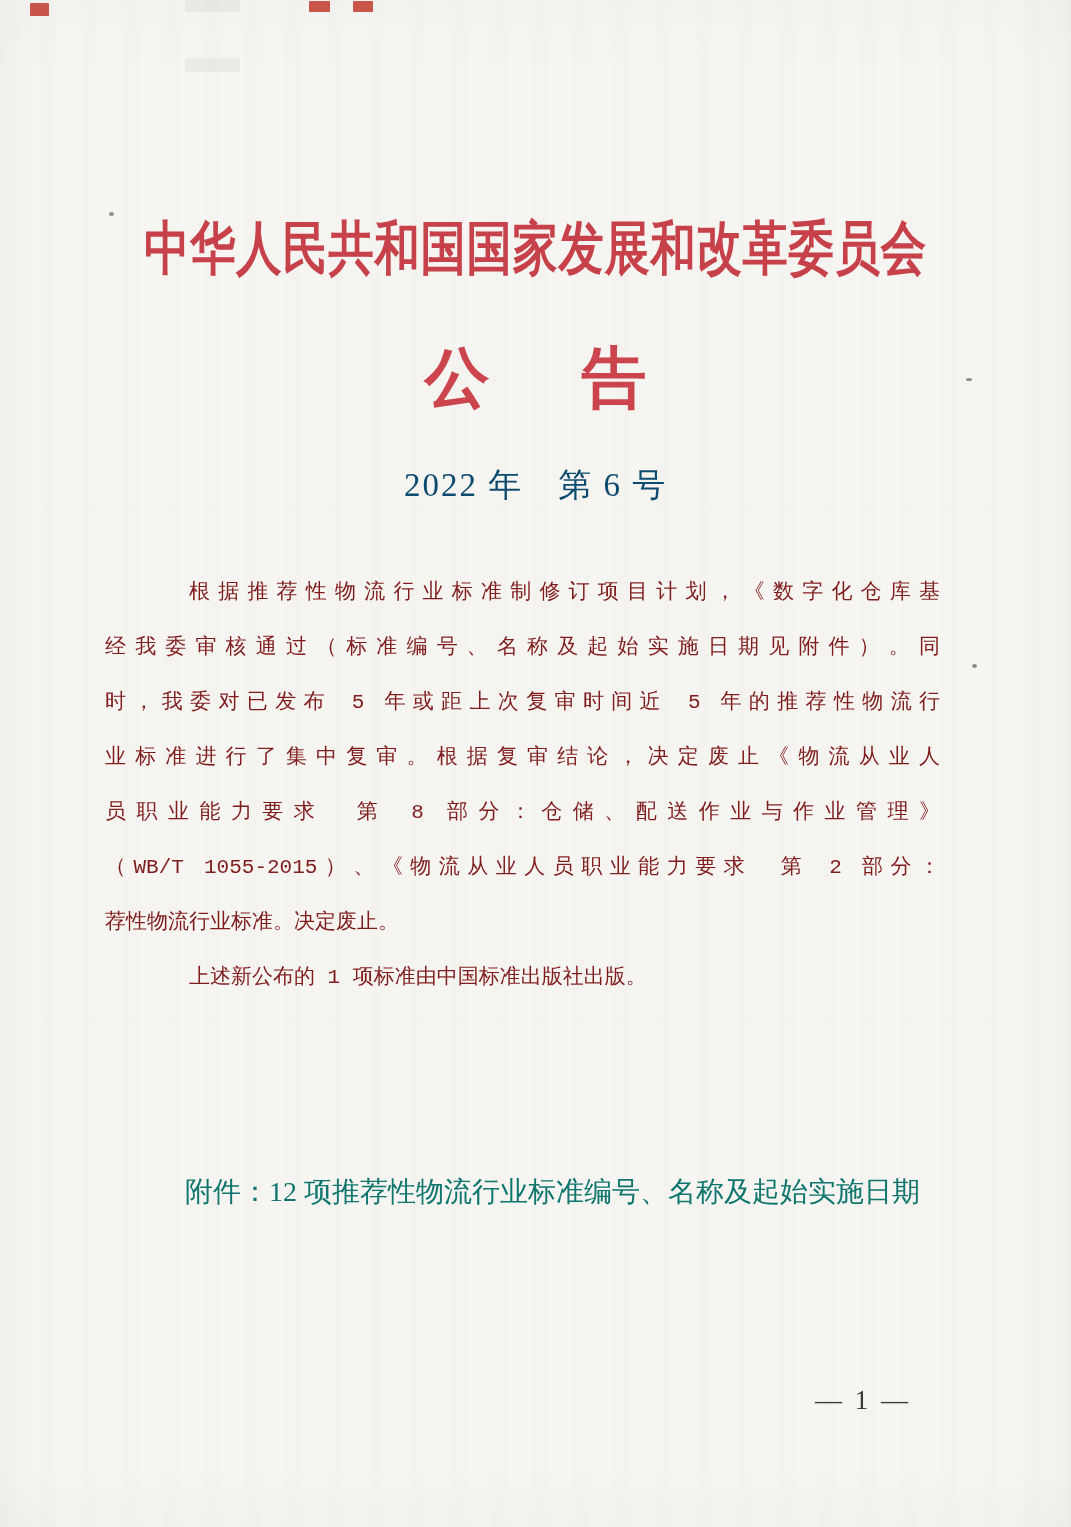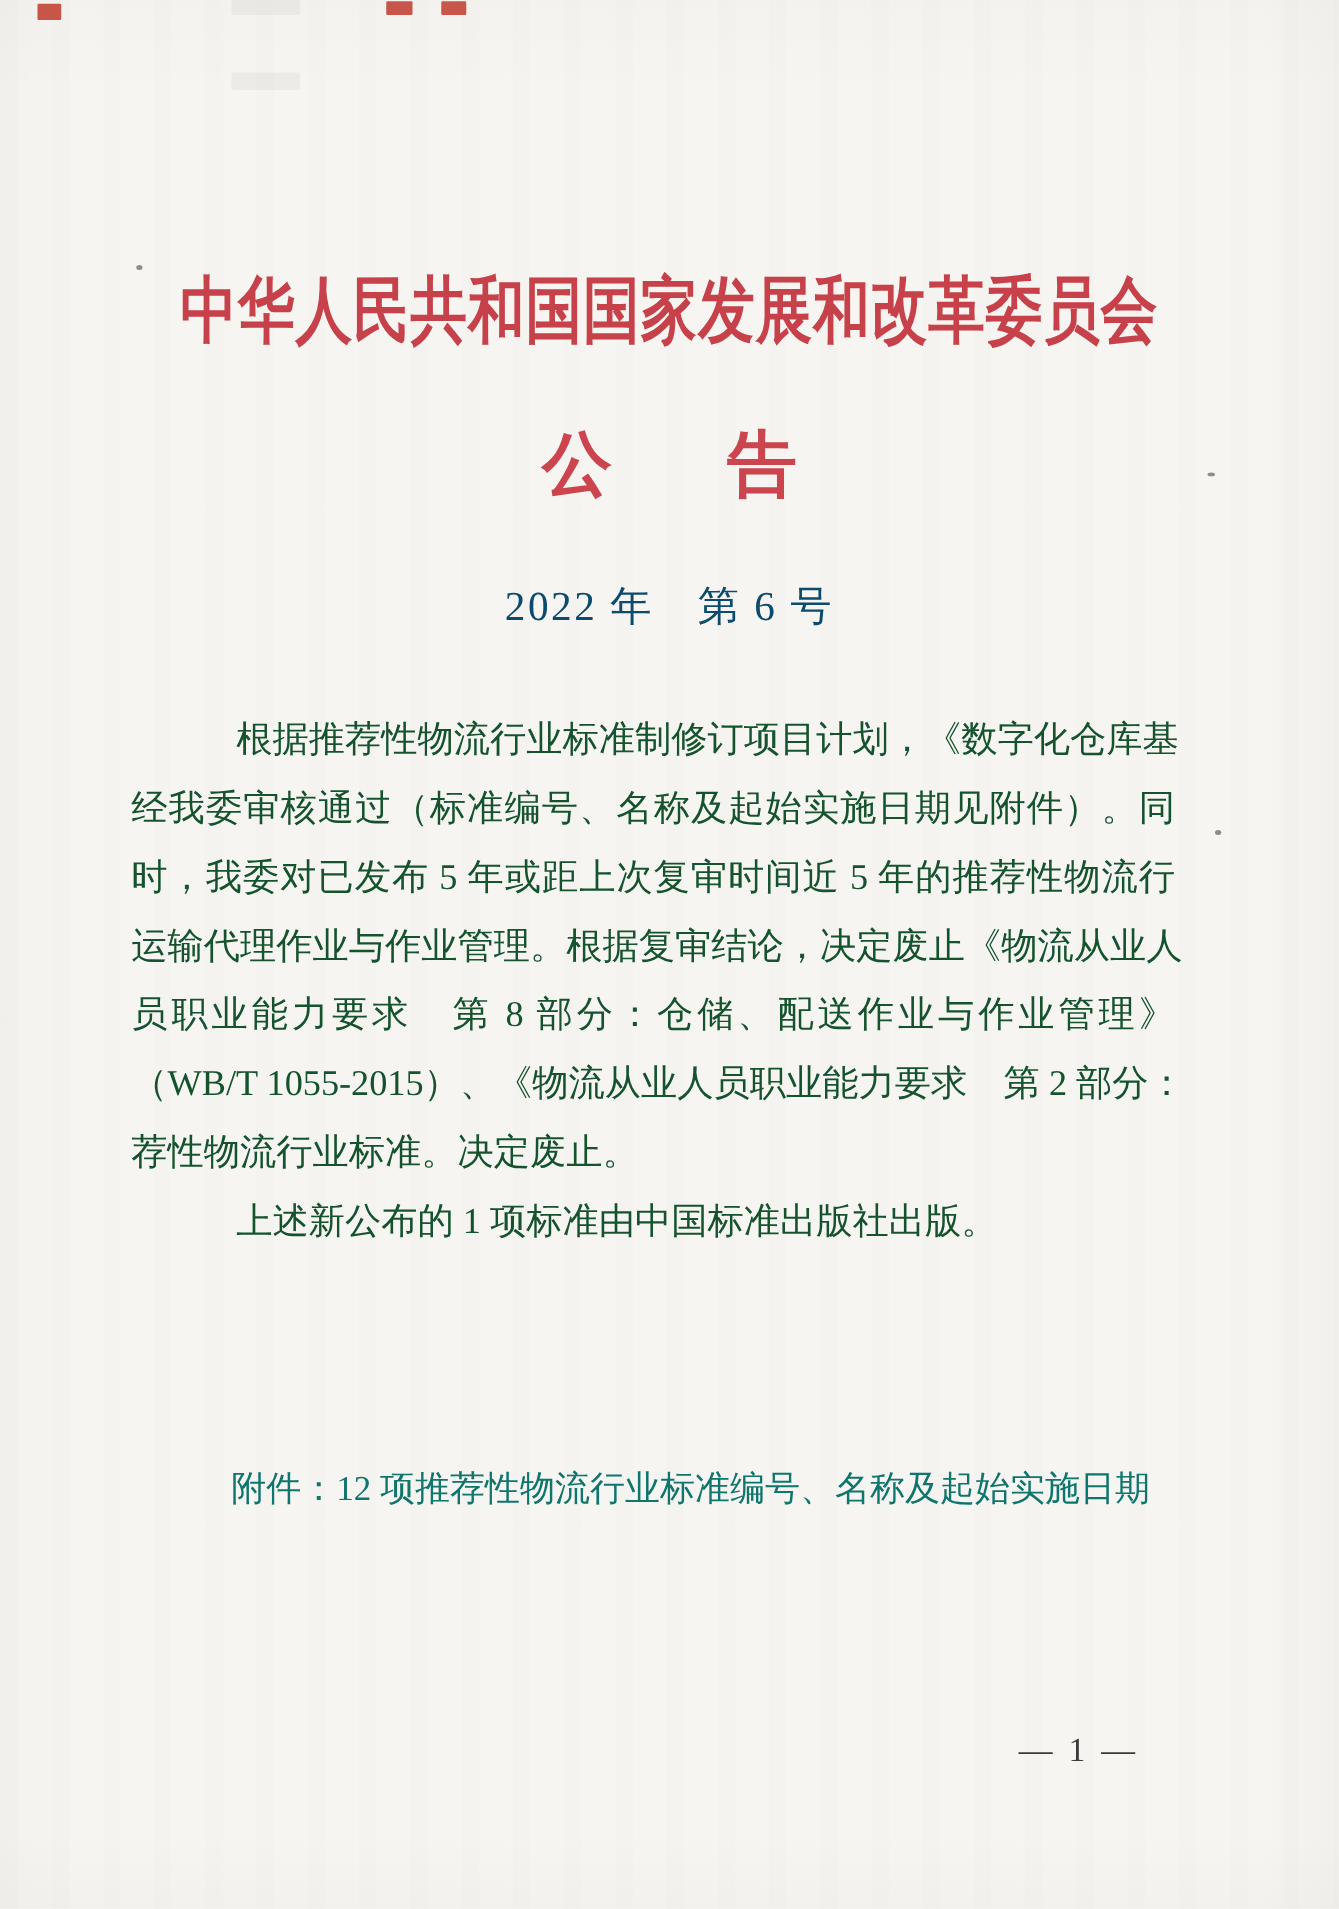--- a/index.html
+++ b/index.html
@@ -62,21 +62,21 @@
 
   .doctype-wrap {
     position: absolute;
     top: 334px;
     left: 0;
     width: 100%;
     display: flex;
     justify-content: center;
   }
   .doctype {
-    font-size: 56px;
+    font-size: 65px;
     font-weight: bold;
     color: #cc454e;
     letter-spacing: 92px;
     margin-right: -92px;
     white-space: nowrap;
   }
 
   .issue-line {
     position: absolute;
     top: 463px;
@@ -86,23 +86,24 @@
     font-size: 33px;
     color: #0c4a6e;
     letter-spacing: 2px;
   }
 
   .body-block {
     position: absolute;
     top: 565px;
     left: 105px;
     width: 835px;
-    font-size: 29px;
-    color: #14532d;
+    font-size: 21px;
+    color: #7f1d1d;
     letter-spacing: 0;
+    font-family: Liberation Mono, monospace;
   }
   .line {
     height: 55px;
     line-height: 55px;
     text-align: justify;
     text-align-last: justify;
     text-justify: inter-ideograph;
     white-space: nowrap;
   }
   .line.no-justify {
@@ -156,21 +157,21 @@
 <div class="doctype-wrap">
   <div class="doctype">公告</div>
 </div>
 
 <div class="issue-line">2022 年　第 6 号</div>
 
 <div class="body-block">
     <div class="line indent">根据推荐性物流行业标准制修订项目计划，《数字化仓库基</div>
     <div class="line">经我委审核通过（标准编号、名称及起始实施日期见附件）。同</div>
     <div class="line">时，我委对已发布 5 年或距上次复审时间近 5 年的推荐性物流行</div>
-    <div class="line">运输代理作业与作业管理。根据复审结论，决定废止《物流从业人</div>
+    <div class="line">业标准进行了集中复审。根据复审结论，决定废止《物流从业人</div>
     <div class="line">员职业能力要求　第 8 部分：仓储、配送作业与作业管理》</div>
     <div class="line">（WB/T 1055-2015）、《物流从业人员职业能力要求　第 2 部分：</div>
     <div class="line no-justify">荐性物流行业标准。决定废止。</div>
     <div class="line indent no-justify">上述新公布的 1 项标准由中国标准出版社出版。</div>
   </div>
 
 <div class="attachment-line">附件：12 项推荐性物流行业标准编号、名称及起始实施日期</div>
 
 <div class="page-number">— 1 —</div>
 

